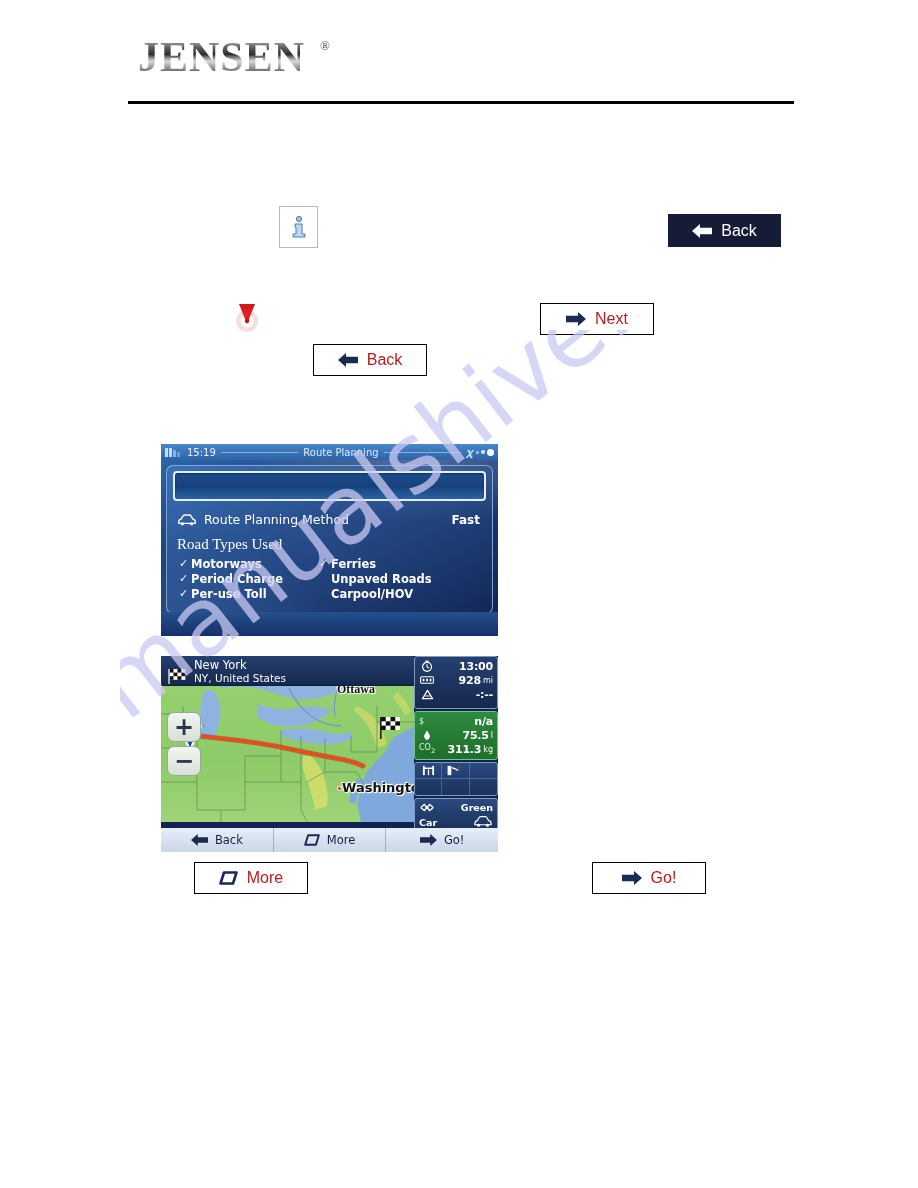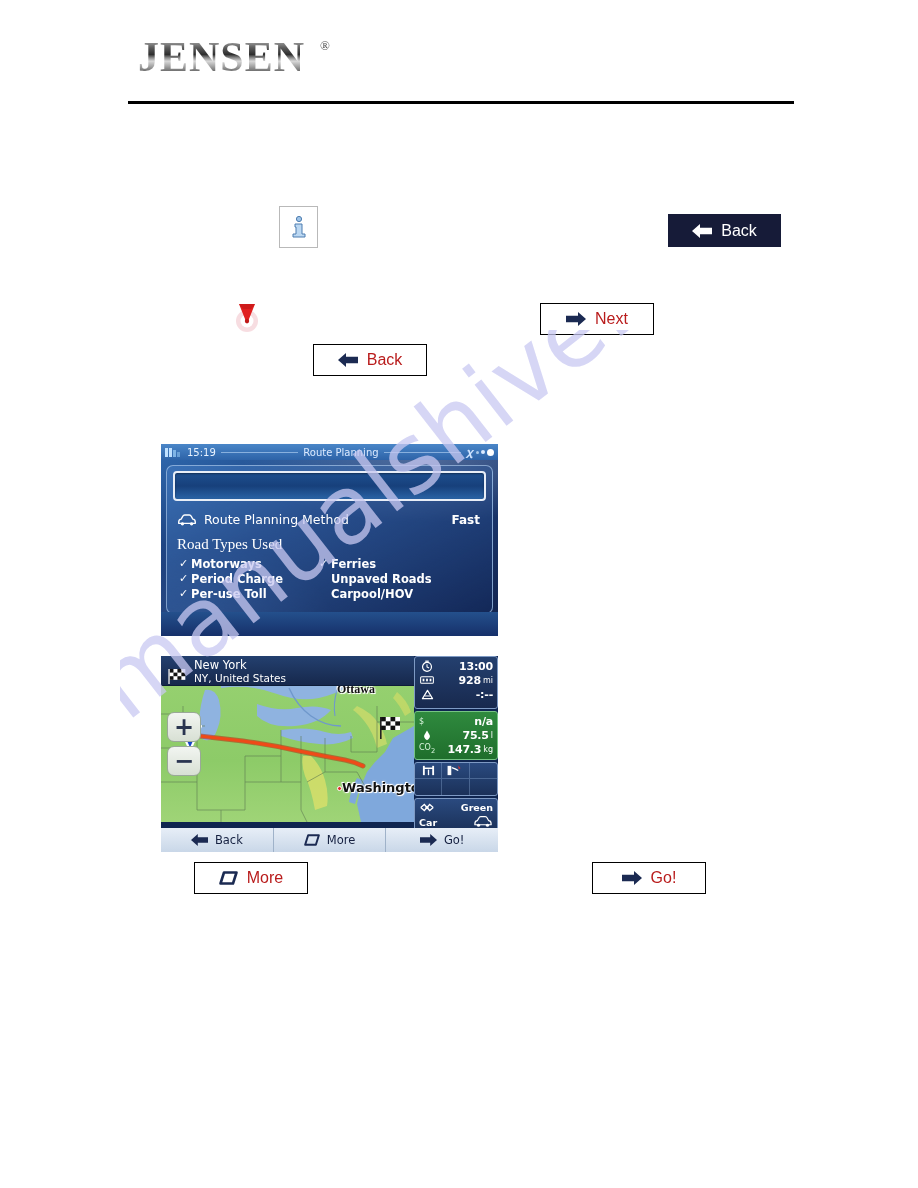--- a/index.html
+++ b/index.html
@@ -636,21 +636,21 @@
           <span class="sp-ico">
             <svg width="8" height="11" viewBox="0 0 8 11">
               <path d="M4 0.6 L6.6 5 Q8 7.6 4 10.2 Q0 7.6 1.4 5 Z" fill="#ffffff"></path>
             </svg>
           </span>
           <span class="sp-val">75.5</span>
           <span class="sp-unit">l</span>
         </div>
         <div class="sp-row">
           <span class="sp-green-lbl"><span>CO</span><sub>2</sub></span>
-          <span class="sp-val">147.3</span>
+          <span class="sp-val">311.3</span>
           <span class="sp-unit">kg</span>
         </div>
       </div>
 
       <div class="sp-block-icons">
         <div class="sp-cell">
           <svg width="13" height="13" viewBox="0 0 14 14">
             <path d="M2 2 L2 12" stroke="#ffffff" stroke-width="2"></path>
             <path d="M12 2 L12 12" stroke="#ffffff" stroke-width="2"></path>
             <path d="M2 4.6 L12 4.6" stroke="#ffffff" stroke-width="1.6"></path>

